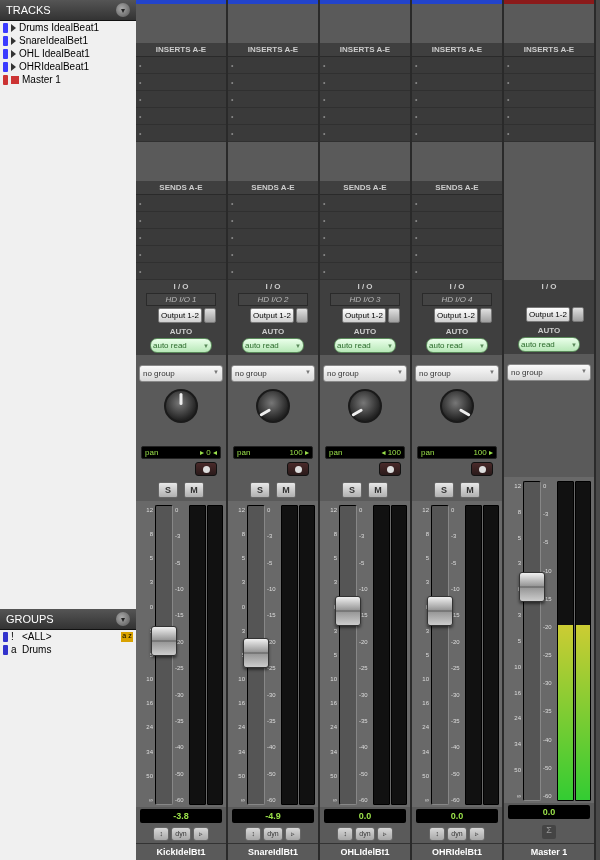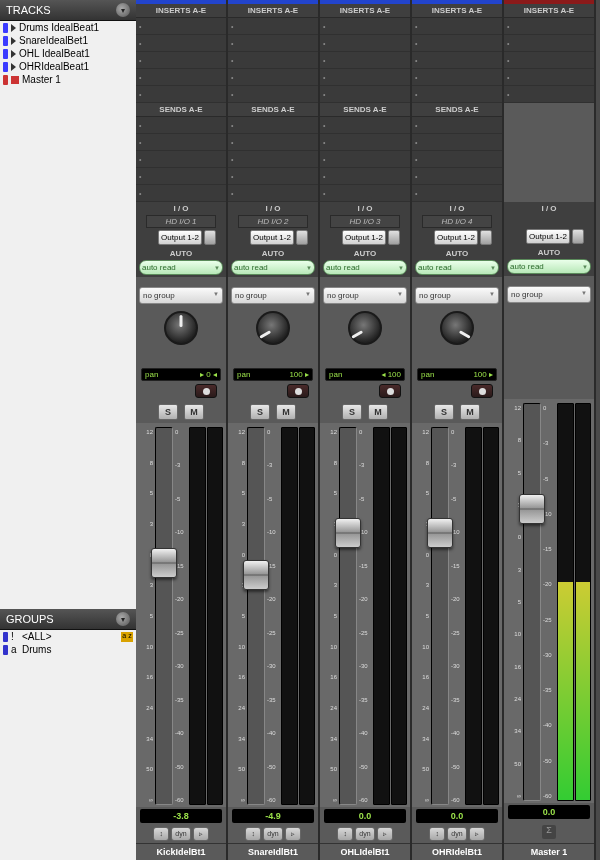--- a/index.html
+++ b/index.html
@@ -13,30 +13,30 @@
 .tdot.red { background: #c33; }
 .tarrow { width: 0; height: 0; border-top: 4px solid transparent; border-bottom: 4px solid transparent; border-left: 5px solid #333; }
 .tmaster { width: 8px; height: 8px; background: #c33; }
 .group-row { display: flex; align-items: center; font-size: 10px; padding: 1px 3px; gap: 3px; cursor: pointer; }
 .group-row .gi { width: 5px; height: 10px; background: #33c; border-radius: 1px; }
 .group-row .mark { width: 12px; height: 10px; background: #d9a200; font-size: 7px; text-align: center; }
 .mixer { flex: 1; height: 860px; background: #4a4a4a; display: flex; }
 .strip { width: 92px; border-right: 2px solid #2a2a2a; display: flex; flex-direction: column; background: #5a5a5a; }
 .topbar { height: 4px; background: #2244cc; }
 .topbar.red { background: #8b1a1a; }
-.section-hdr { background: #3f3f3f; color: #ccc; font-size: 8px; font-weight: bold; text-align: center; padding: 2px 0; border-bottom: 1px solid #2a2a2a; }
+.section-hdr { background: #3f3f3f; color: #ccc; font-size: 8px; font-weight: bold; text-align: center; padding: 2px 0; border-bottom: 1px solid #2a2a2a; margin-top: 39px; }
 .slots { background: #3a3a3a; }
 .slot { height: 17px; border-bottom: 1px solid #303030; font-size: 7px; color: #888; padding-left: 3px; line-height: 17px; cursor: pointer; }
 .io-sec { background: #3f3f3f; padding: 2px 10px; }
 .io-label { color: #ccc; font-size: 8px; font-weight: bold; text-align: center; margin-bottom: 2px; }
 .io-val { font-size: 8px; color: #bbb; font-style: italic; text-align: center; padding: 1px 0; border: 1px solid #2a2a2a; background: #444; margin-bottom: 2px; cursor: pointer; }
 .io-out { display: flex; gap: 2px; margin-left: 12px; }
 .io-btn { flex: 1; background: linear-gradient(#fefefe,#d0d0d0); border: 1px solid #777; border-radius: 2px; font-size: 8px; text-align: center; padding: 2px 1px; cursor: pointer; }
 .stub { width: 12px; background: linear-gradient(#e0e0e0,#a0a0a0); border: 1px solid #777; border-radius: 2px; cursor: pointer; }
-.auto-sec { background: #3f3f3f; padding: 2px 3px; text-align: center; }
+.auto-sec { background: #3f3f3f; padding: 2px 14px; text-align: center; }
 .auto-btn { background: linear-gradient(#eaffea,#b8e8b8); border: 1px solid #5a8a5a; border-radius: 7px; font-size: 8px; color: #2a6a2a; padding: 2px; cursor: pointer; display:flex; justify-content:space-between; align-items:center; }
 .auto-btn span.tri { font-size:6px; color:#5a8a5a; }
 .group-sec { background: #5a5a5a; padding: 4px 3px; }
 .grp-btn { background: linear-gradient(#fafafa,#d8d8d8); border: 1px solid #888; border-radius: 3px; font-size: 8px; color: #333; padding: 3px; text-align: center; cursor: pointer; display:flex; justify-content:space-between; }
 .pan-sec { background: #5a5a5a; padding: 3px; display: flex; flex-direction: column; align-items: center; gap: 3px; }
 .knob { width: 34px; height: 34px; border-radius: 50%; background: radial-gradient(circle at 45% 40%, #777, #222 70%); border: 2px solid #1a1a1a; position: relative; cursor: pointer; }
 .knob::after { content: ""; position: absolute; width: 3px; height: 12px; background: #eee; top: 2px; left: 50%; transform-origin: 50% 15px; transform: translateX(-50%) rotate(var(--rot,0deg)); border-radius: 2px; }
 .pan-lcd { width: 80px; background: #000; border: 1px solid #222; border-radius: 2px; display: flex; justify-content: space-between; padding: 1px 3px; font-size: 8px; color: #9be24a; cursor: pointer; margin-top: 20px; }
 .rec-btn { width: 22px; height: 14px; background: linear-gradient(#4a2a2a,#2a1a1a); border: 1px solid #111; border-radius: 3px; display: flex; align-items: center; justify-content: center; cursor: pointer; align-self: flex-end; margin-right: 6px; }
 .rec-btn .dot { width: 7px; height: 7px; background: #ddd; border-radius: 50%; }

